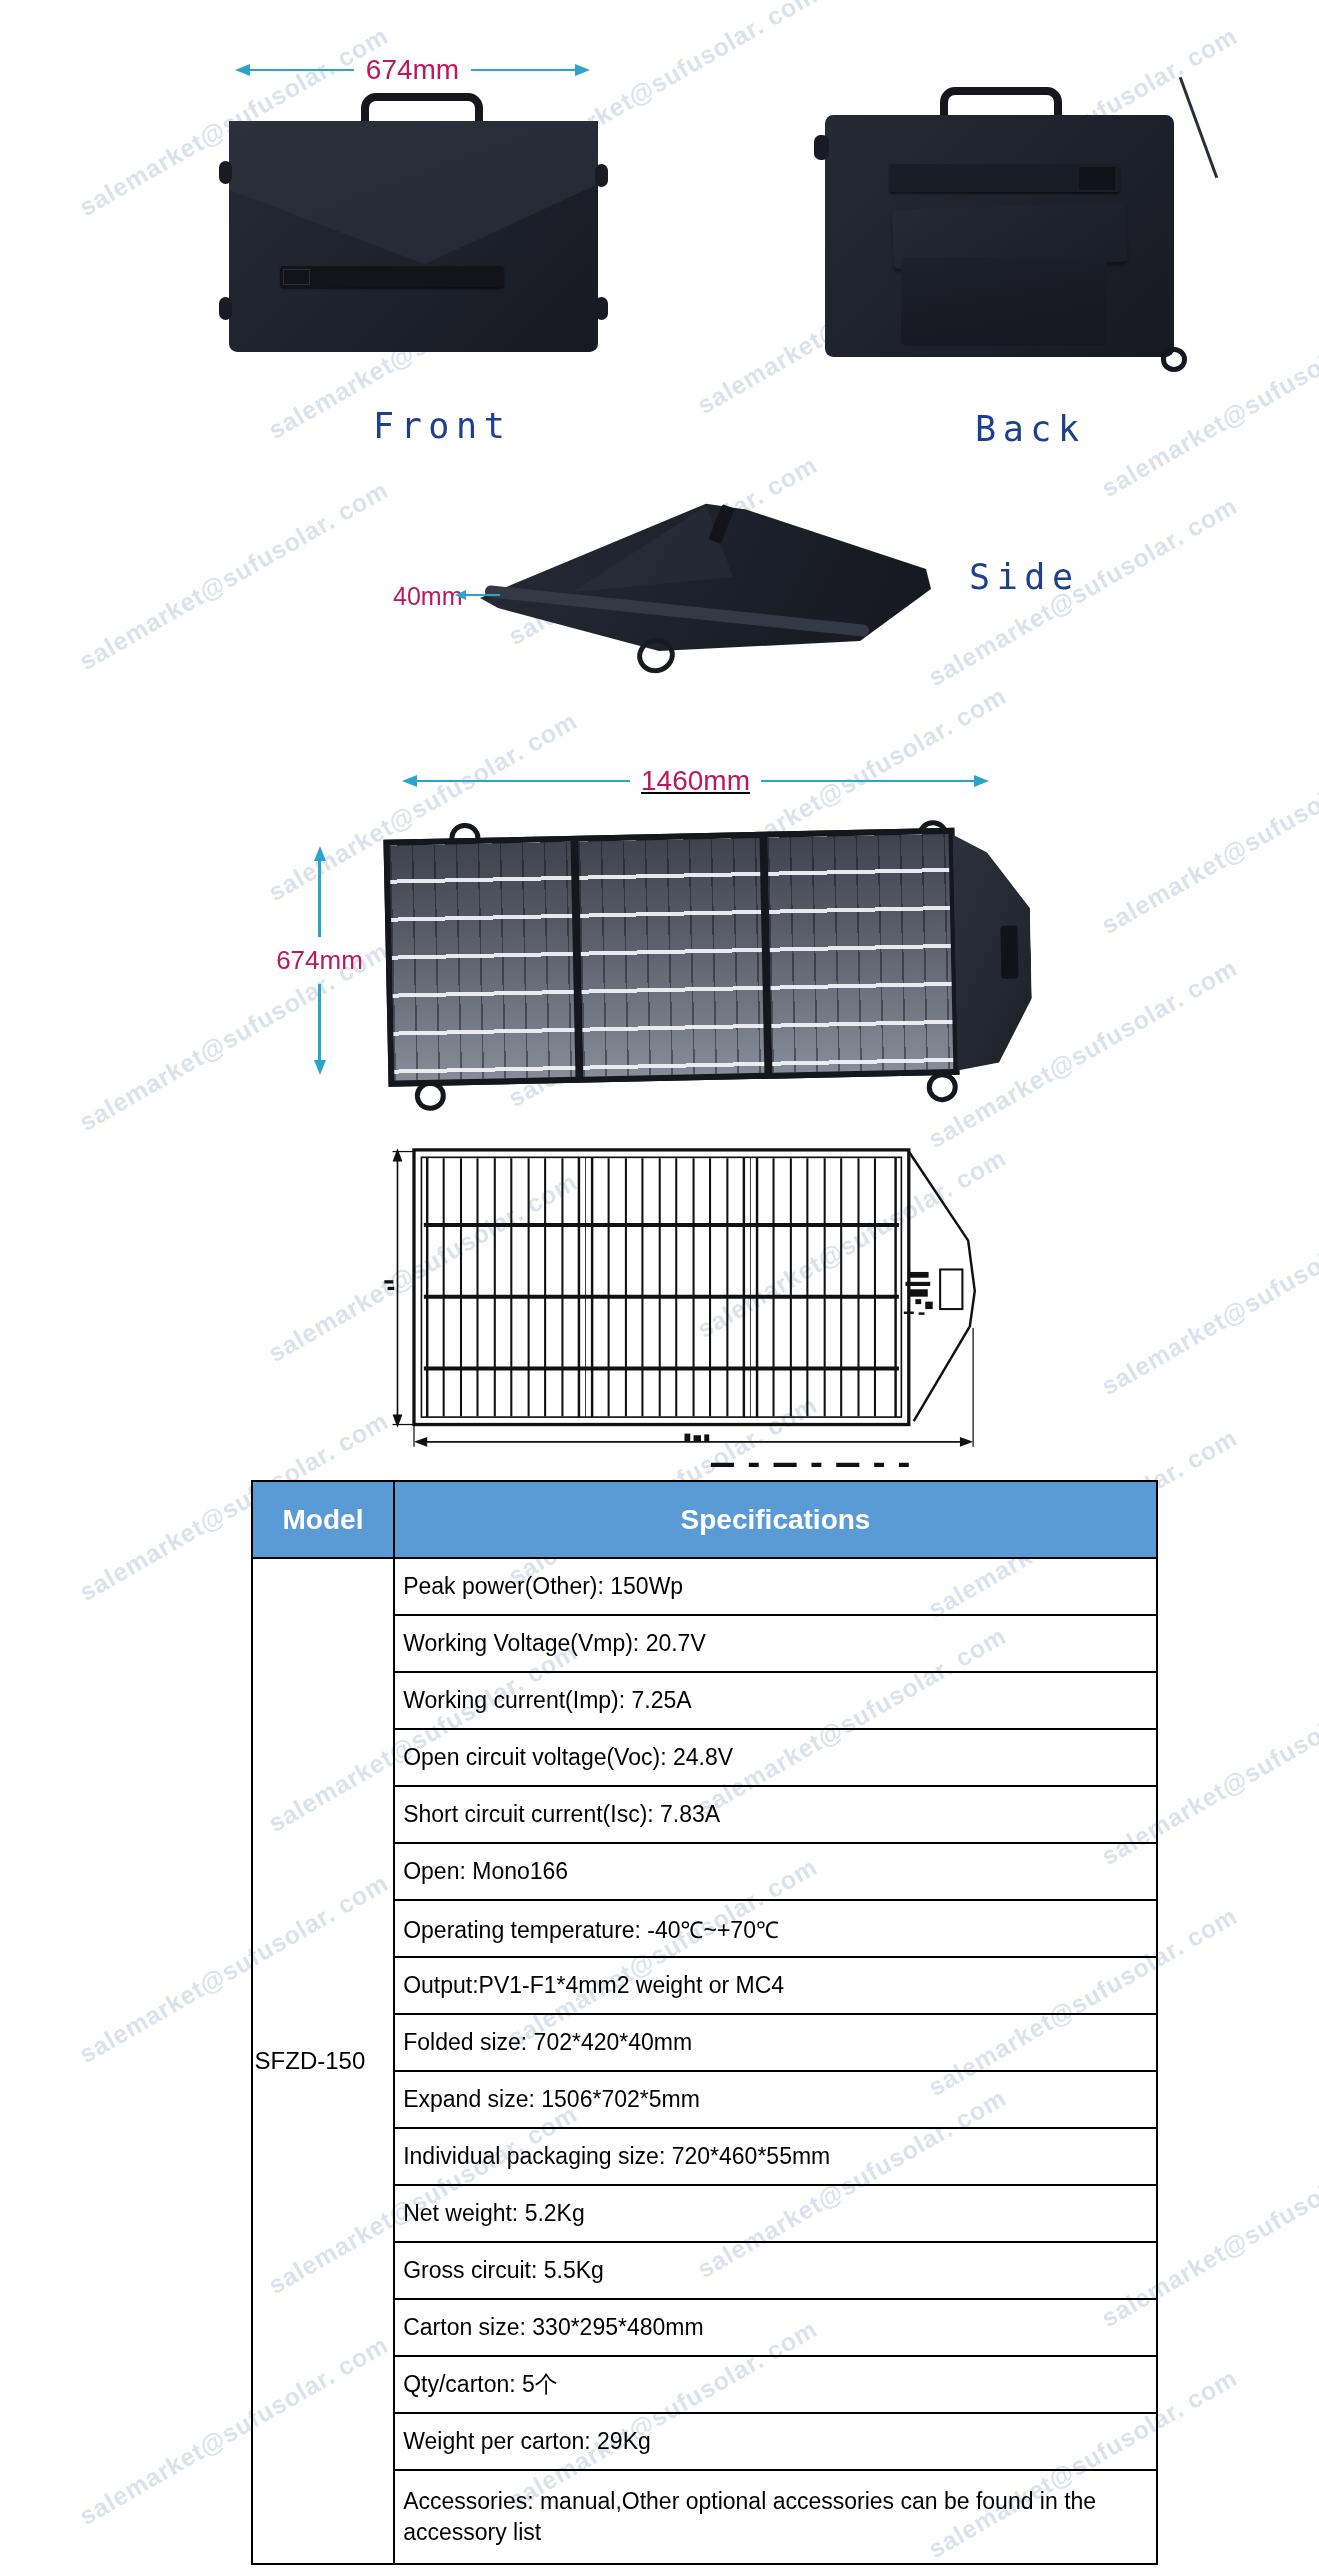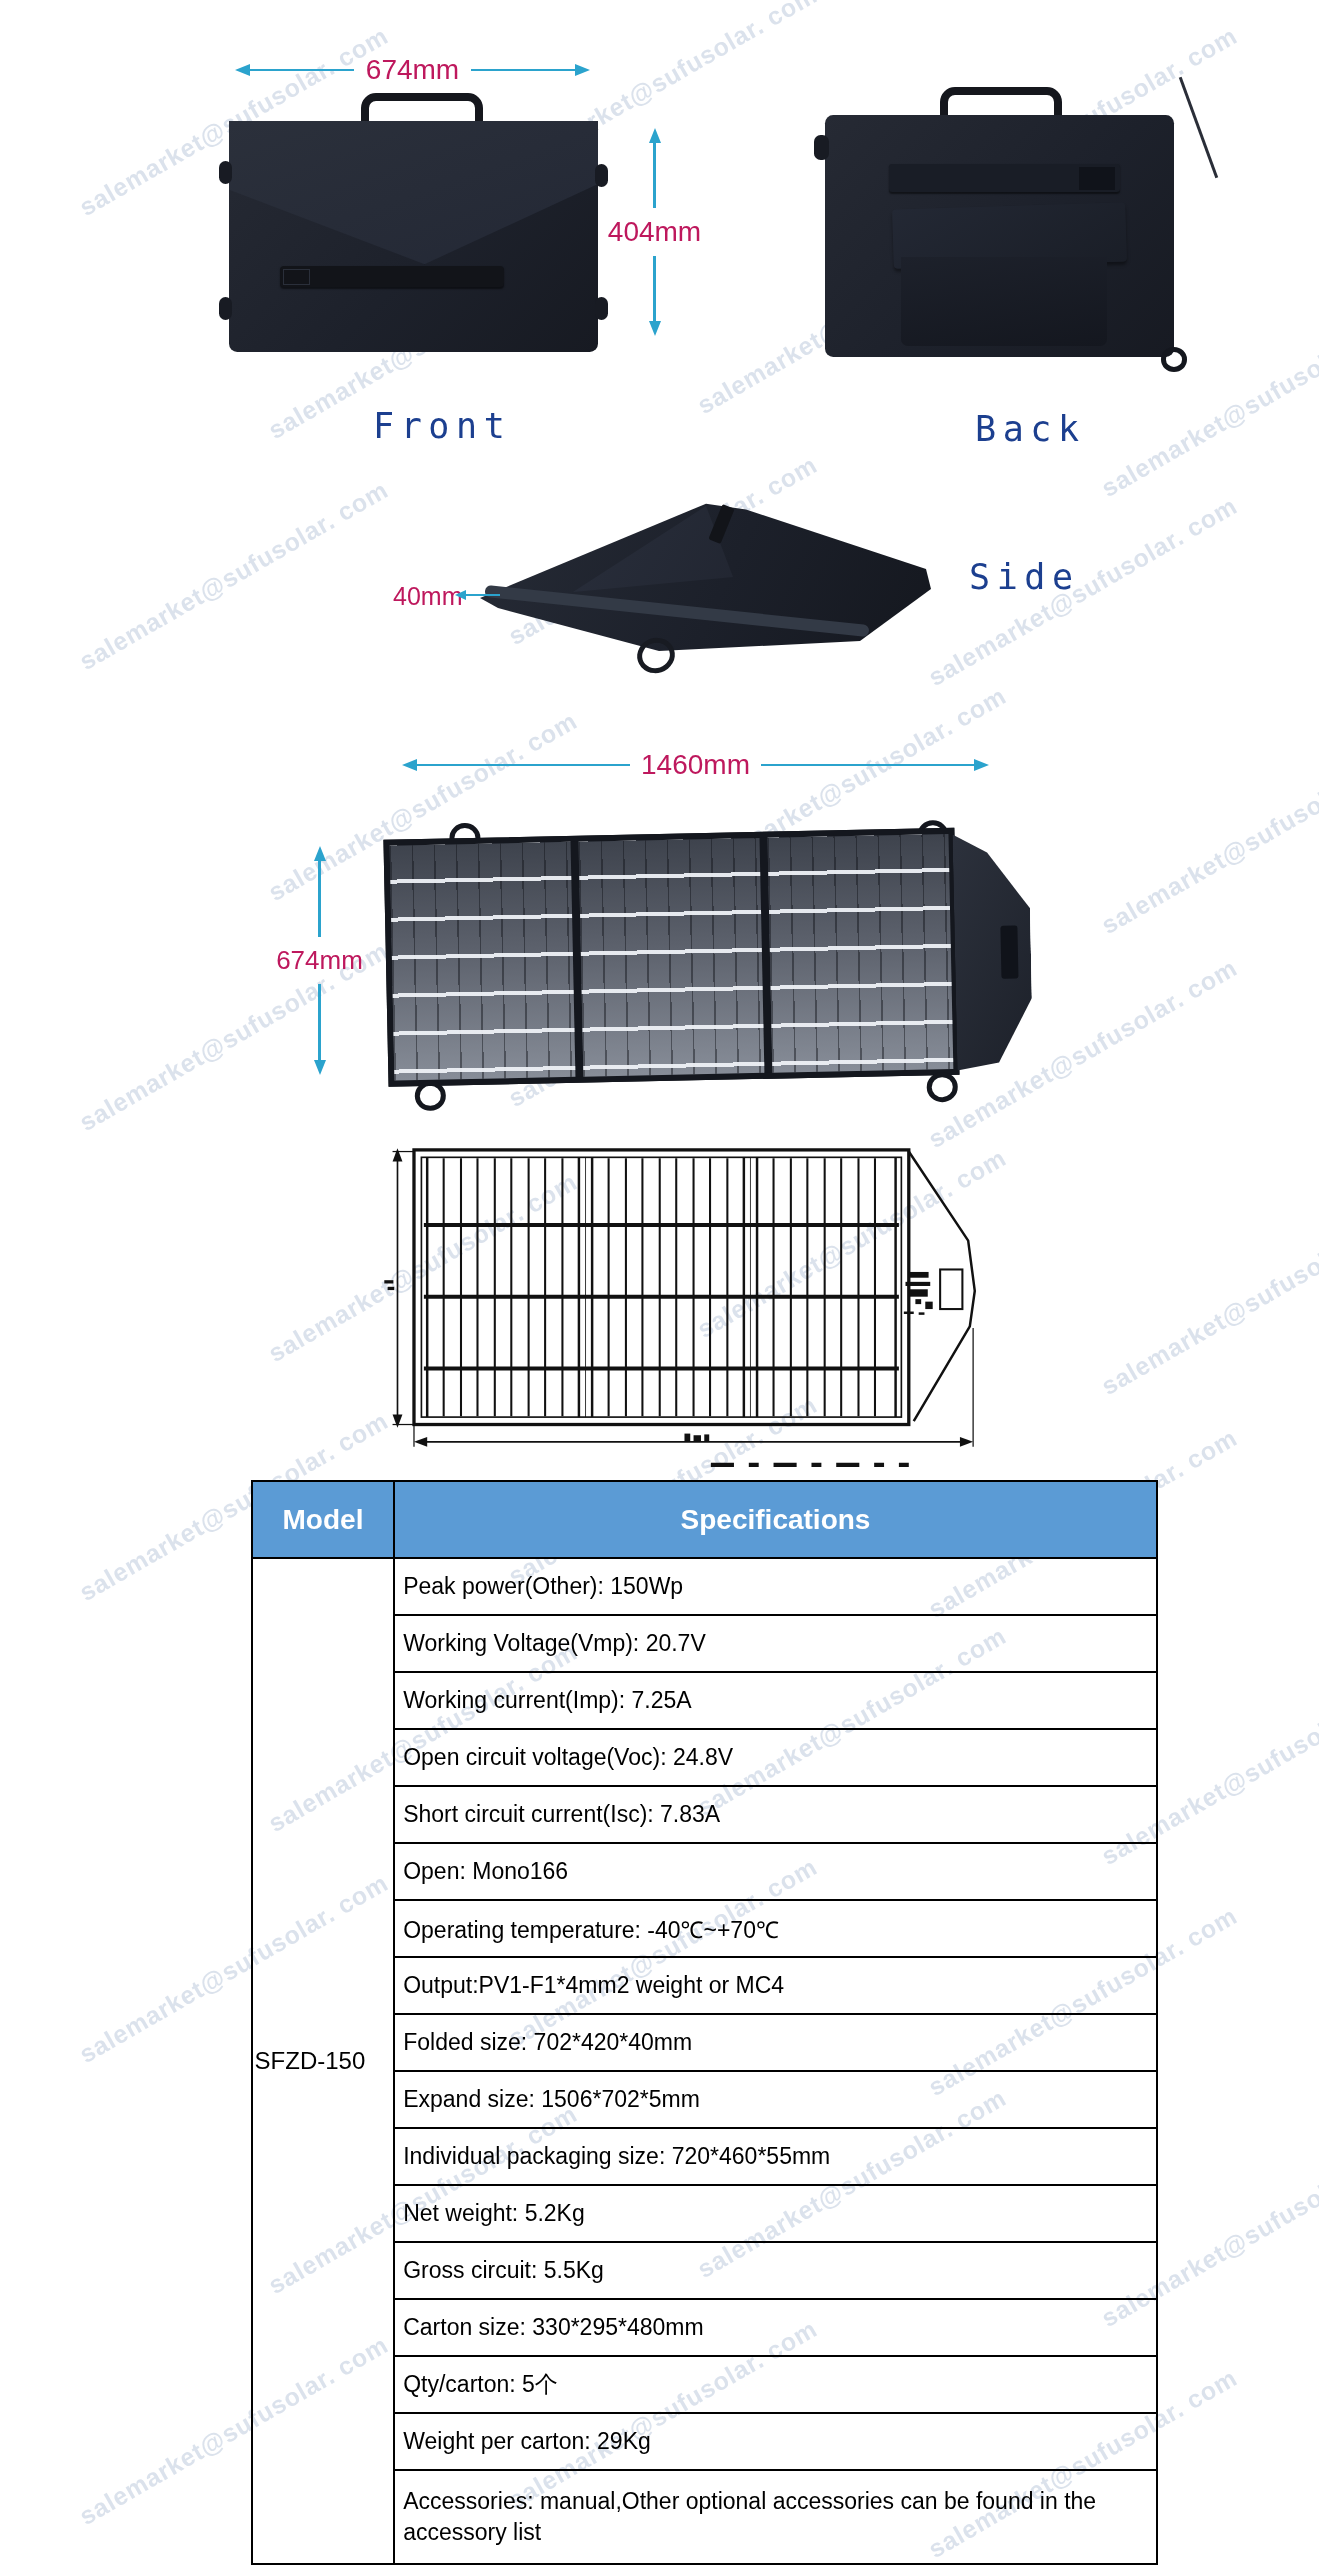--- a/index.html
+++ b/index.html
@@ -142,27 +142,20 @@
     <div class="flap"></div>
     <div class="strap-front" style="left:51px; top:145px; width:224px; height:21.4px;">
       <span class="stitch-box"></span>
     </div>
     <span class="loop" style="left:-10px; top:40px; width:13px; height:23px;"></span>
     <span class="loop" style="left:-10px; top:176px; width:13px; height:23px;"></span>
     <span class="loop" style="right:-10px; top:43px; width:13px; height:23px;"></span>
     <span class="loop" style="right:-10px; top:176px; width:13px; height:23px;"></span>
   </div>
 
-  <div class="dim-v" style="left:609px; top:128px; height:208px; width:91px;">
-    <span class="ah-u"></span>
-    <span class="ln"></span>
-    <span class="dim-txt">404mm</span>
-    <span class="ln"></span>
-    <span class="ah-d"></span>
-  </div>
 
   <div class="case" style="left:825px; top:115px; width:349px; height:242px;">
     <div class="handle" style="left:115px;">
       <span class="handle-tab" style="left:-20px; top:30px;"></span>
       <span class="handle-tab" style="right:-20px; top:30px;"></span>
     </div>
     <div class="body"></div>
     <div class="back-strap" style="left:64px; top:49px; width:231px; height:28px;">
       <span class="back-velcro"></span>
     </div>
@@ -183,21 +176,21 @@
     <div class="side-zip"></div>
     <div class="side-loop"></div>
   </div>
   <div class="dim-txt" style="position:absolute; left:393px; top:582px; font-size:25px; margin:0;">40mm</div>
   <div class="dim-h" style="left:455px; top:590px; width:45px;">
     <span class="ah-l" style="border-top-width:5px; border-bottom-width:5px; border-right-width:11.5px;"></span>
     <span class="ln" style="height:2.5px;"></span>
   </div>
   <div class="view-label" style="left:969px; top:557px;">Side</div>
 
-  <div class="dim-h" style="left:402px; top:749px; width:587px;">
+  <div class="dim-h" style="left:402px; top:765px; width:587px;text-decoration:underline;">
     <span class="ah-l"></span>
     <span class="ln"></span>
     <span class="dim-txt">1460mm</span>
     <span class="ln"></span>
     <span class="ah-r"></span>
   </div>
 
   <div class="dim-v" style="left:285px; top:846px; height:229px; width:69px;">
     <span class="ah-u"></span>
     <span class="ln"></span>

